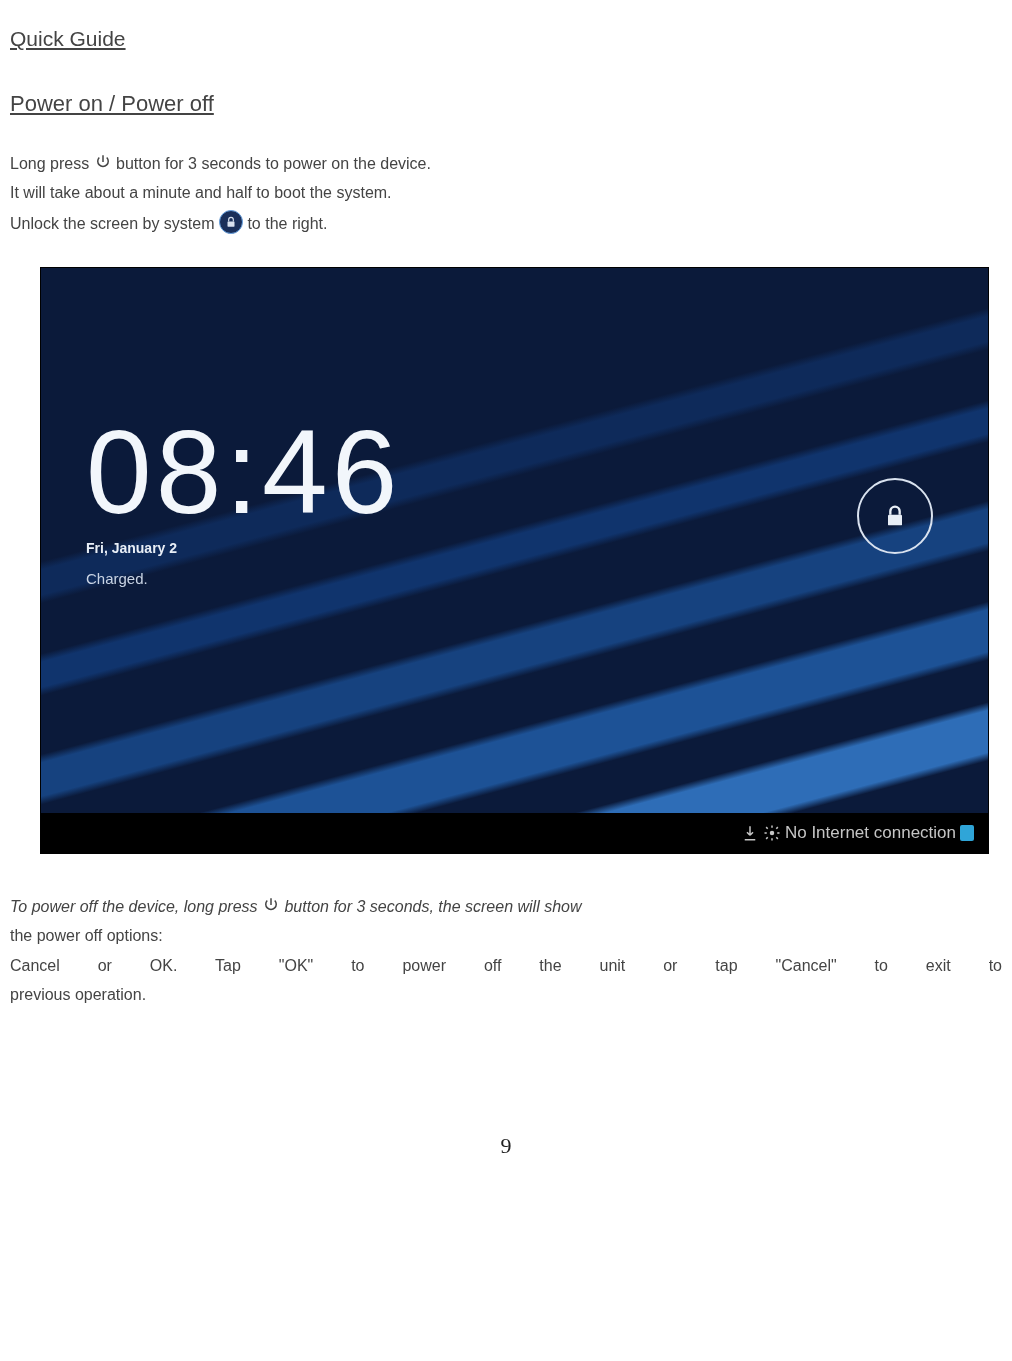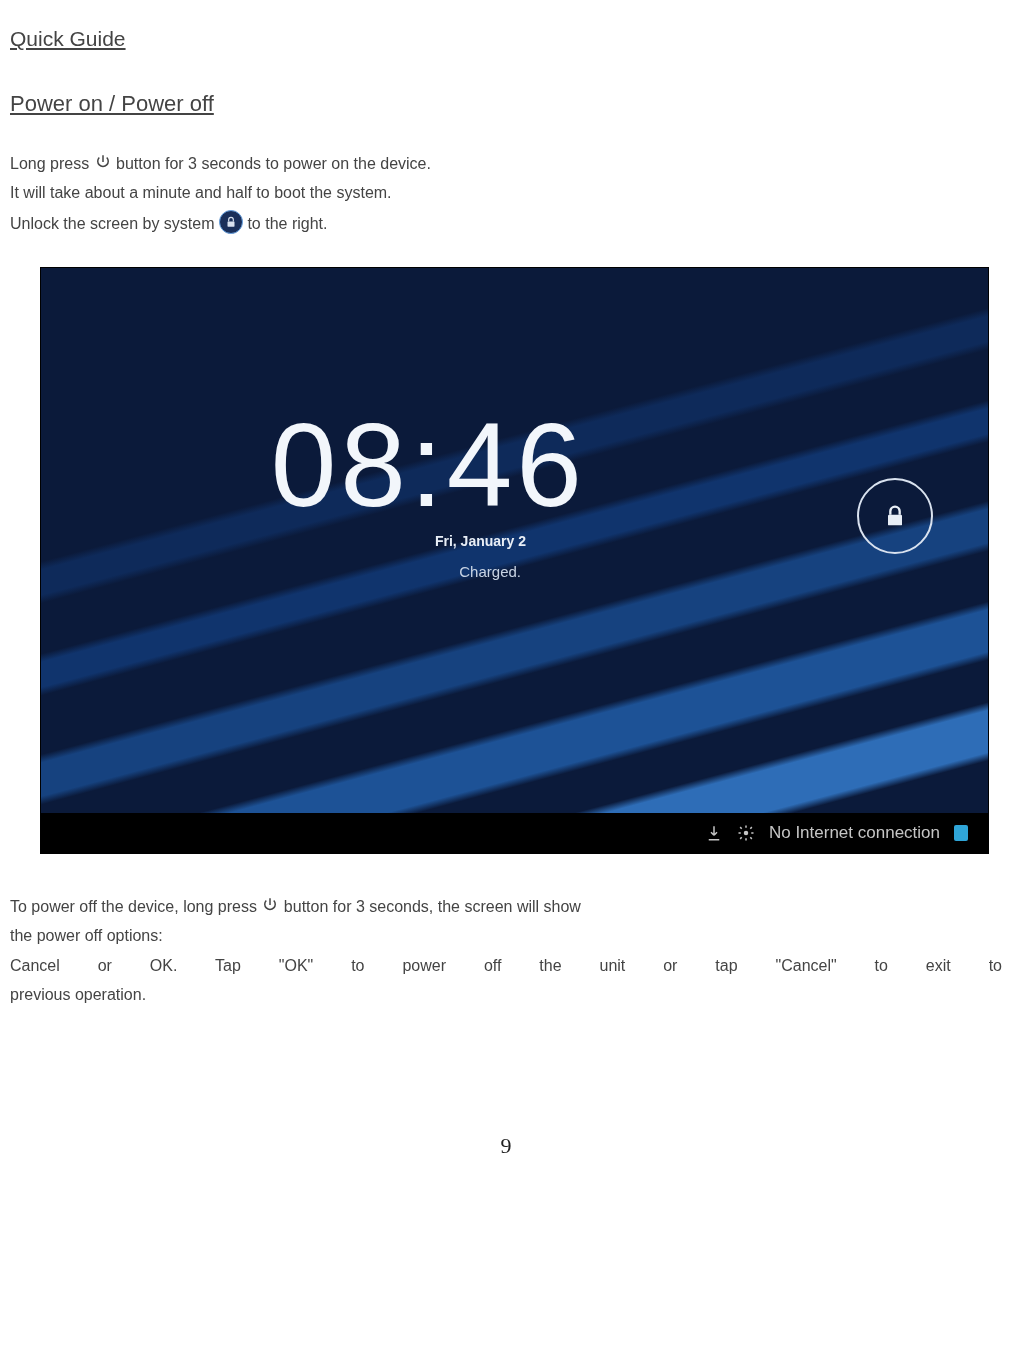--- a/index.html
+++ b/index.html
@@ -67,24 +67,23 @@
         #0b1a3a 82%,
         #2e6db7 83%,
         #2e6db7 88%,
         #0b1a3a 89%,
         #0b1a3a 100%
       );
   }
   .clock-block {
     position: absolute;
     left: 45px;
-    top: 138px;
+    top: 145px;
     width: 500px;
     color: #e8eef6;
-    text-align: right;
   }
   .clock-time {
     font-size: 118px;
     font-weight: 300;
     letter-spacing: 4px;
     color: #f2f6fb;
     line-height: 1;
     font-family: "Segoe UI Light", "Segoe UI", sans-serif;
   }
   .clock-date {
@@ -111,36 +110,37 @@
   }
   .lock-ring svg { width: 28px; height: 28px; }
   .status-bar {
     position: absolute;
     left: 0; right: 0; bottom: 0;
     height: 40px;
     background: #000;
     display: flex;
     align-items: center;
     justify-content: flex-end;
-    gap: 14px;
-    padding: 0 20px;
+    gap: 4px;
+    padding: 0 14px;
     color: #c5c5c5;
     font-size: 17px;
   }
   .status-bar .si { display: inline-flex; align-items: center; }
   .status-bar svg { width: 18px; height: 18px; }
   .sq-badge {
     width: 14px; height: 16px;
     background: #2fa5d8;
     border-radius: 2px;
   }
 
   .justify {
     text-align: justify;
     text-align-last: left;
+    font-style: italic;
   }
   .justify-full {
     text-align: justify;
     text-align-last: justify;
   }
 
   .page-num {
     text-align: center;
     margin-top: 120px;
     font-family: "Times New Roman", serif;

